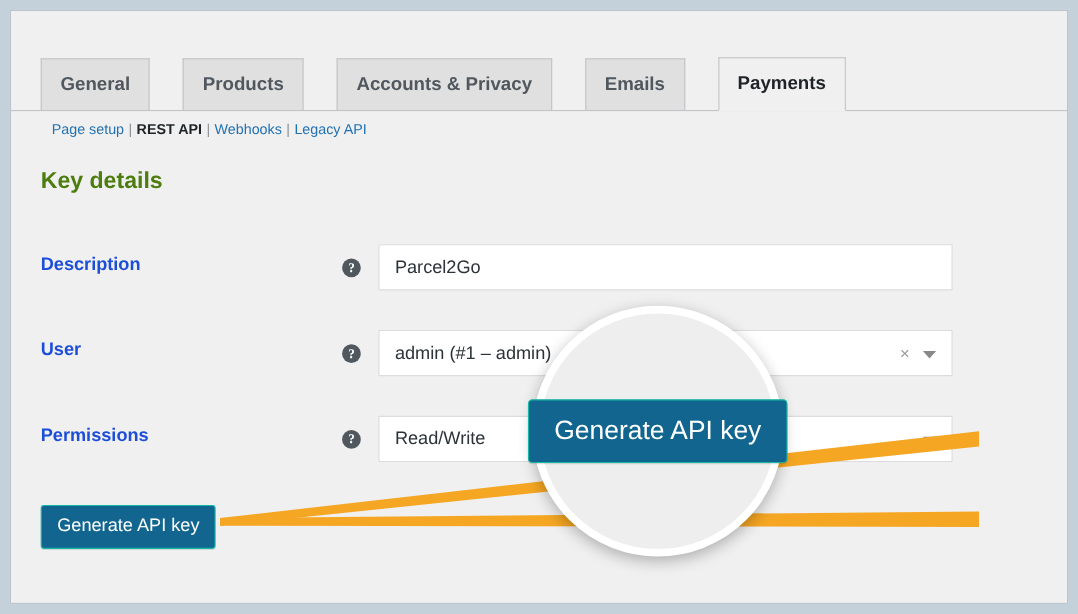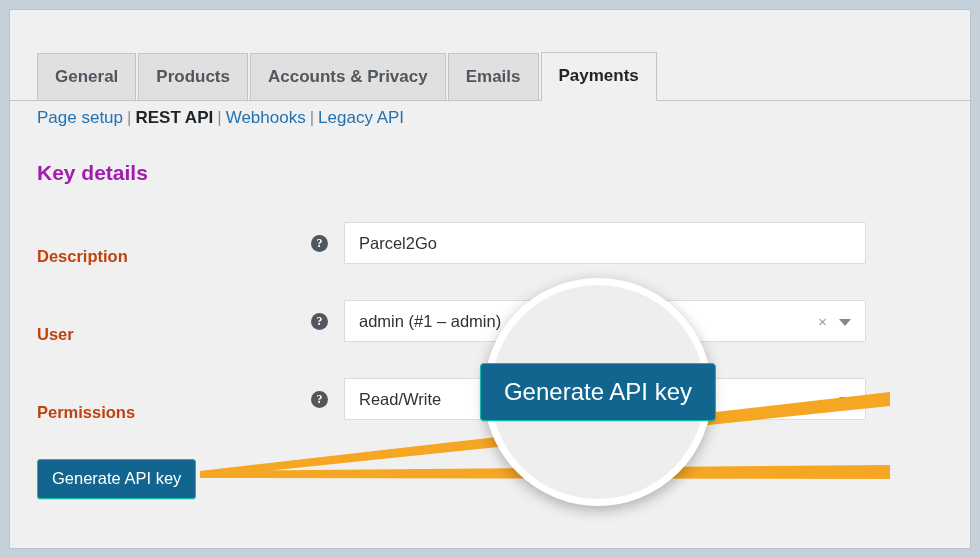--- a/index.html
+++ b/index.html
@@ -40,20 +40,21 @@
     height: 56px;
     border-bottom: 1px solid #c3c4c7;
   }
   #tab-list {
     position: absolute;
     left: 27px;
     bottom: 0;
     display: flex;
     align-items: flex-end;
     list-style: none;
+    gap: 28px;
   }
   .tab {
     position: relative;
     background: #e0e0e0;
     border: 1px solid #c3c4c7;
     border-bottom: none;
     margin-right: 2px;
     padding: 12px 17px 13px 17px;
     font-size: 17px;
     font-weight: bold;
@@ -67,23 +68,23 @@
     color: #1d2327;
     padding-bottom: 14px;
     margin-bottom: -1px;
     border-bottom: 1px solid #f0f0f0;
     z-index: 3;
   }
 
   
   #subnav {
     position: absolute;
-    left: 27px;
+    left: 37px;
     top: 98px;
-    font-size: 17px;
+    font-size: 13px;
     line-height: 20px;
     color: #50575e;
     white-space: nowrap;
   }
   #subnav a {
     color: #2271b1;
     text-decoration: none;
     cursor: pointer;
   }
   #subnav .current {
@@ -95,43 +96,42 @@
     padding: 0 4px;
   }
 
   
   #key-details-heading {
     position: absolute;
     left: 27px;
     top: 142px;
     font-size: 21px;
     font-weight: bold;
-    color: #a21caf;
+    color: #4d7c0f;
     line-height: 26px;
-    margin-top: 8px;
   }
 
   
   #form-table {
     position: absolute;
     left: 0;
     top: 206px;
     width: 962px;
   }
   .form-row {
     position: relative;
     height: 78px;
   }
   .row-label {
     position: absolute;
     left: 27px;
-    top: 30px;
+    top: 14px;
     font-size: 16.5px;
     font-weight: bold;
-    color: #c2410c;
+    color: #1d4ed8;
     line-height: 21px;
   }
   .help-icon {
     position: absolute;
     left: 301px;
     top: 19px;
     width: 17px;
     height: 17px;
     border-radius: 50%;
     background: #50575e;

